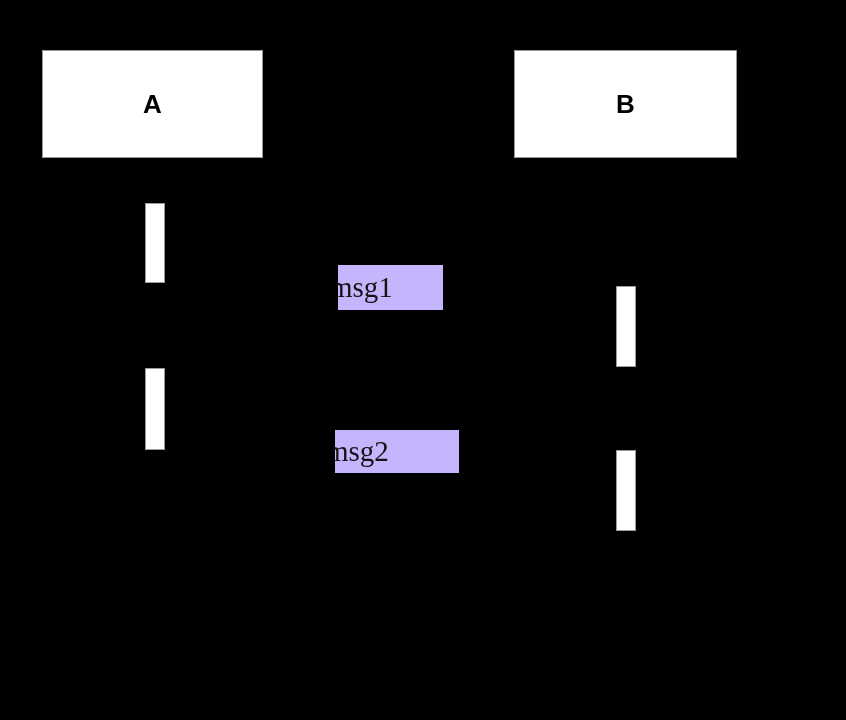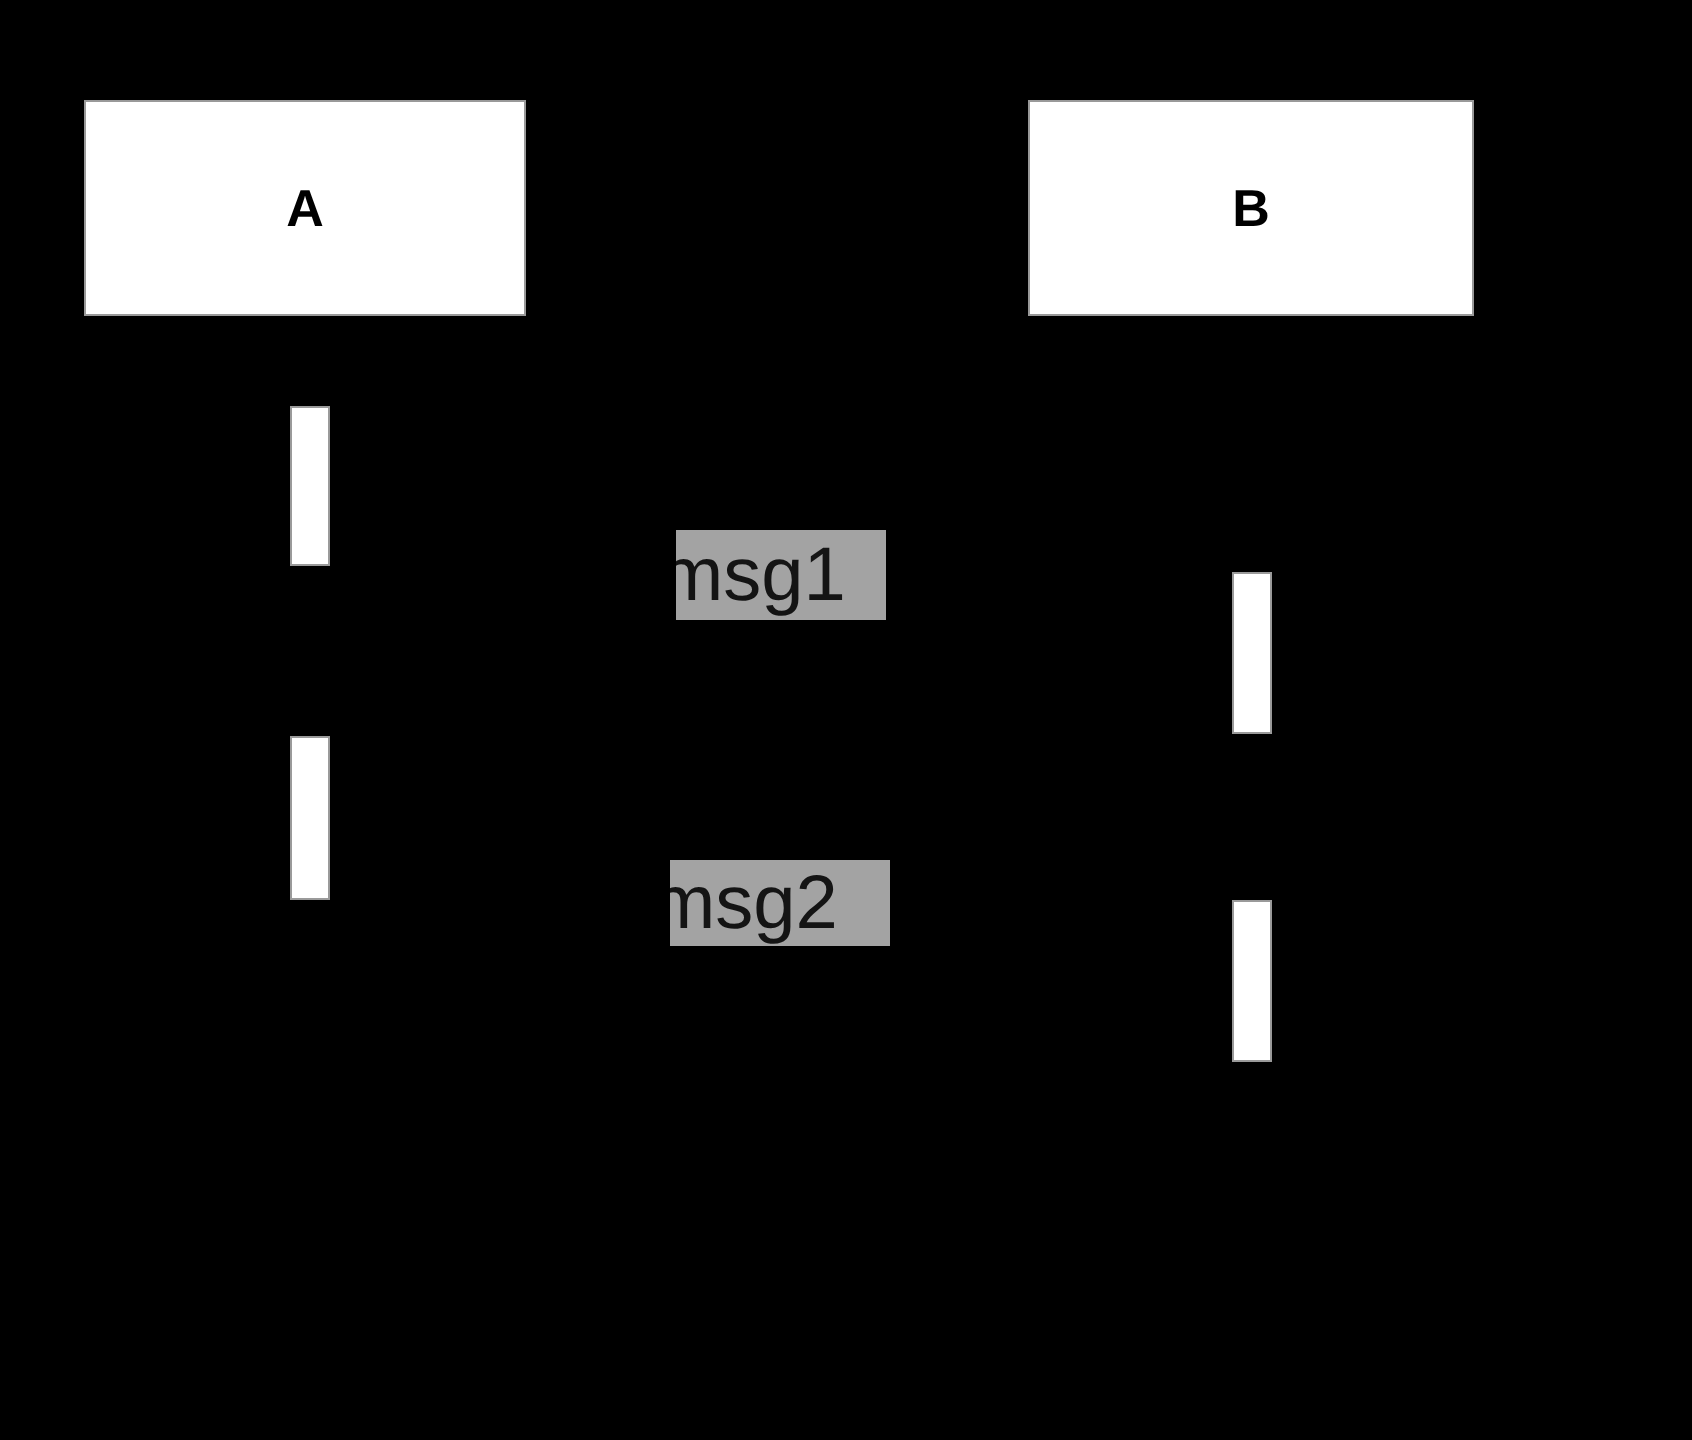--- a/index.html
+++ b/index.html
@@ -69,25 +69,25 @@
   .message-arrowhead.to-right {
     border-left: 9px solid #000000;
   }
   .message-arrowhead.to-left {
     border-right: 9px solid #000000;
   }
 
   
   .message-label {
     position: absolute;
-    background: #a3a3a3;
+    background: #c4b5fd;
     color: #141414;
-    font-size: 38px;
+    font-size: 29px;
     line-height: 1;
-    font-family: Liberation Sans, sans-serif;
+    font-family: Liberation Serif, serif;
     white-space: nowrap;
     overflow: hidden;
     display: flex;
     align-items: center;
     box-sizing: border-box;
   }
 </style>
 </head>
 <body>
 
@@ -112,17 +112,17 @@
 
   <div class="activation-bar" style="left: 145px; top: 203px; width: 20px; height: 80px; background: rgb(255, 255, 255);"></div>
   <div class="activation-bar" style="left: 145px; top: 368px; width: 20px; height: 82px; background: rgb(255, 255, 255);"></div>
   <div class="activation-bar" style="left: 616px; top: 286px; width: 20px; height: 81px; background: rgb(255, 255, 255);"></div>
   <div class="activation-bar" style="left: 616px; top: 450px; width: 20px; height: 81px; background: rgb(255, 255, 255);"></div>
 
   <div class="message-label" style="left: 338px; top: 265px; width: 105px; height: 45px;">
     <span style="margin-left: -8px;">msg1</span>
   </div>
 
-  <div class="message-label" style="left: 335px; top: 430px; width: 110px; height: 43px;">
+  <div class="message-label" style="left: 335px; top: 430px; width: 124px; height: 43px;">
     <span style="margin-left: -9px;">msg2</span>
   </div>
 
 </div>
 
 </body></html>

